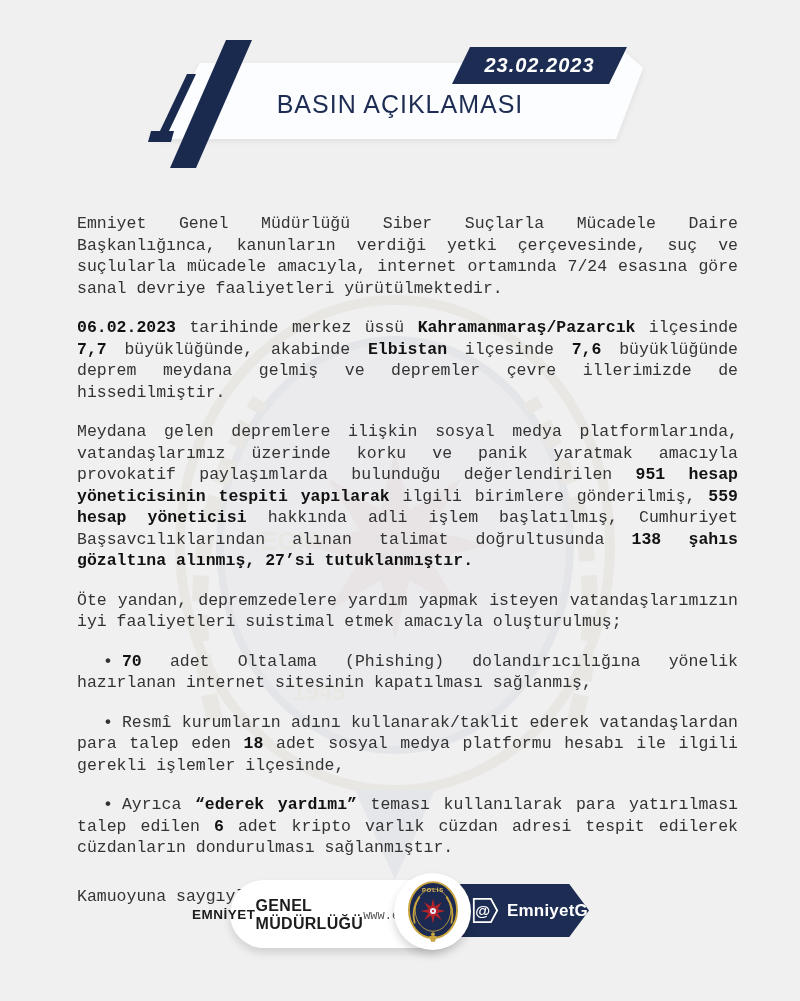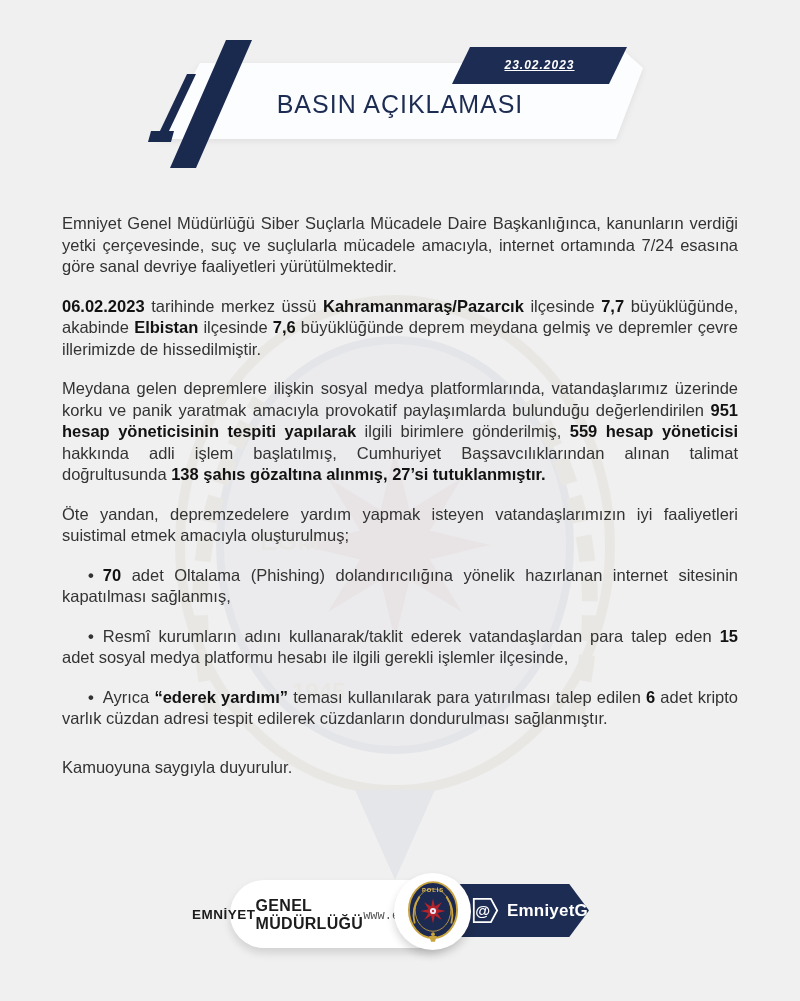--- a/index.html
+++ b/index.html
@@ -18,30 +18,30 @@
   .wm-red{fill:#7a2a2e;}
   .wm-text{fill:var(--gold,#8a6d1f);font-family:"Liberation Sans",sans-serif;font-weight:bold;}
 
   
   .header-art{position:absolute;left:0;top:0;width:800px;height:200px;}
   .shape-banner{fill:var(--banner,#fcfdfe);filter:drop-shadow(0 2px 3px rgba(0,0,0,.07));}
   .shape-navy{fill:var(--navy,#1d2c52);}
   .shape-slash{fill:var(--slash,#1a2a4f);}
   .date-badge-text{
     position:absolute;left:462px;top:53px;width:155px;height:24px;line-height:24px;
-    text-align:center;color:#fff;font-size:12px;font-weight:bold;font-style:italic;letter-spacing:1px;text-decoration:underline;
+    text-align:center;color:#fff;font-size:20px;font-weight:bold;font-style:italic;letter-spacing:1px;
   }
   .page-title{
     position:absolute;left:250px;top:91px;width:300px;height:26px;line-height:26px;
     text-align:center;color:var(--navy,#1d2c52);font-size:25px;font-weight:normal;letter-spacing:1px;white-space:nowrap;
   }
 
   
   .content{position:absolute;left:62px;top:213px;width:676px;}
-  .para{margin:0 0 18px 0;text-align:justify;font-size:16.5px;line-height:21.5px;color:var(--text,#333);}
+  .para{margin:0 0 18px 15px;text-align:justify;font-size:16.5px;line-height:21.5px;color:var(--text,#333);font-family:Liberation Mono, monospace;}
   .para .b{font-weight:bold;color:var(--bold,#121212);}
   .para.bullet{text-indent:26px;}
   .bullet-glyph{font-weight:bold;padding-right:9px;}
   .para.closing{margin-top:27px;text-align:left;}
 
   
   .ribbon{
     position:absolute;left:448px;top:884px;width:141px;height:53px;z-index:1;
     background:var(--navy,#1d2c52);
     clip-path:polygon(0 0,86% 0,100% 50%,86% 100%,0 100%);
@@ -95,21 +95,21 @@
   </div>
   <div class="page-title">BASIN AÇIKLAMASI</div>
 
   <main class="content">
     <div>
         <p class="para text"><span>Emniyet Genel Müdürlüğü Siber Suçlarla Mücadele Daire Başkanlığınca, kanunların verdiği yetki çerçevesinde, suç ve suçlularla mücadele amacıyla, internet ortamında 7/24 esasına göre sanal devriye faaliyetleri yürütülmektedir.</span></p>
         <p class="para text"><span class="b">06.02.2023</span><span> tarihinde merkez üssü </span><span class="b">Kahramanmaraş/Pazarcık</span><span> ilçesinde </span><span class="b">7,7</span><span> büyüklüğünde, akabinde </span><span class="b">Elbistan</span><span> ilçesinde </span><span class="b">7,6</span><span> büyüklüğünde deprem meydana gelmiş ve depremler çevre illerimizde de hissedilmiştir.</span></p>
         <p class="para text"><span>Meydana gelen depremlere ilişkin sosyal medya platformlarında, vatandaşlarımız üzerinde korku ve panik yaratmak amacıyla provokatif paylaşımlarda bulunduğu değerlendirilen </span><span class="b">951 hesap yöneticisinin tespiti yapılarak</span><span> ilgili birimlere gönderilmiş, </span><span class="b">559 hesap yöneticisi</span><span> hakkında adli işlem başlatılmış, Cumhuriyet Başsavcılıklarından alınan talimat doğrultusunda </span><span class="b">138 şahıs gözaltına alınmış, 27’si tutuklanmıştır.</span></p>
         <p class="para text"><span>Öte yandan, depremzedelere yardım yapmak isteyen vatandaşlarımızın iyi faaliyetleri suistimal etmek amacıyla oluşturulmuş;</span></p>
         <p class="para bullet"><span class="bullet-glyph">•</span><span class="b">70</span><span> adet Oltalama (Phishing) dolandırıcılığına yönelik hazırlanan internet sitesinin kapatılması sağlanmış,</span></p>
-        <p class="para bullet"><span class="bullet-glyph">•</span><span>Resmî kurumların adını kullanarak/taklit ederek vatandaşlardan para talep eden </span><span class="b">15</span><span> adet sosyal medya platformu hesabı ile ilgili gerekli işlemler ilçesinde,</span></p>
+        <p class="para bullet"><span class="bullet-glyph">•</span><span>Resmî kurumların adını kullanarak/taklit ederek vatandaşlardan para talep eden </span><span class="b">18</span><span> adet sosyal medya platformu hesabı ile ilgili gerekli işlemler ilçesinde,</span></p>
         <p class="para bullet"><span class="bullet-glyph">•</span><span>Ayrıca </span><span class="b">“ederek yardımı”</span><span> teması kullanılarak para yatırılması talep edilen </span><span class="b">6</span><span> adet kripto varlık cüzdan adresi tespit edilerek cüzdanların dondurulması sağlanmıştır.</span></p>
         <p class="para closing"><span>Kamuoyuna saygıyla duyurulur.</span></p>
       </div>
   </main>
 
   <div class="ribbon">
     <svg class="at-badge" viewBox="0 0 30 30" aria-hidden="true">
       <polygon points="2,2 21,2 28,15 21,28 2,28"></polygon>
       <text x="12" y="21" font-size="17" text-anchor="middle">@</text>
     </svg>

